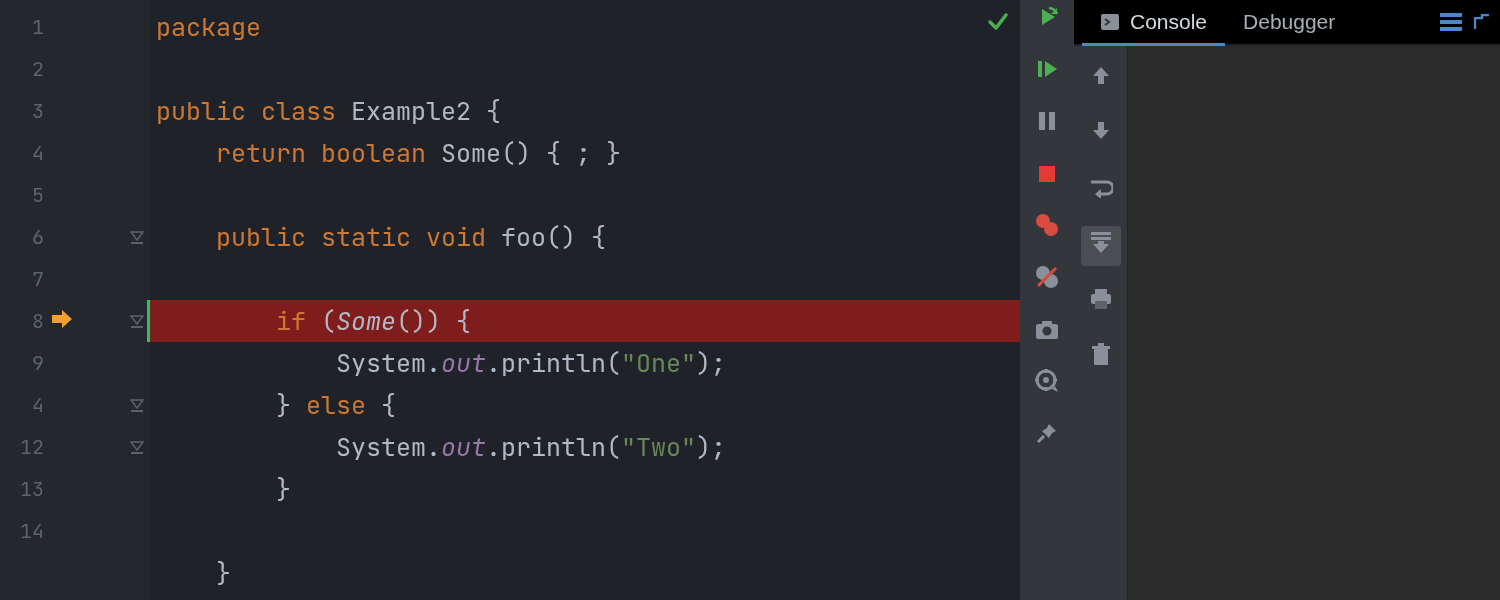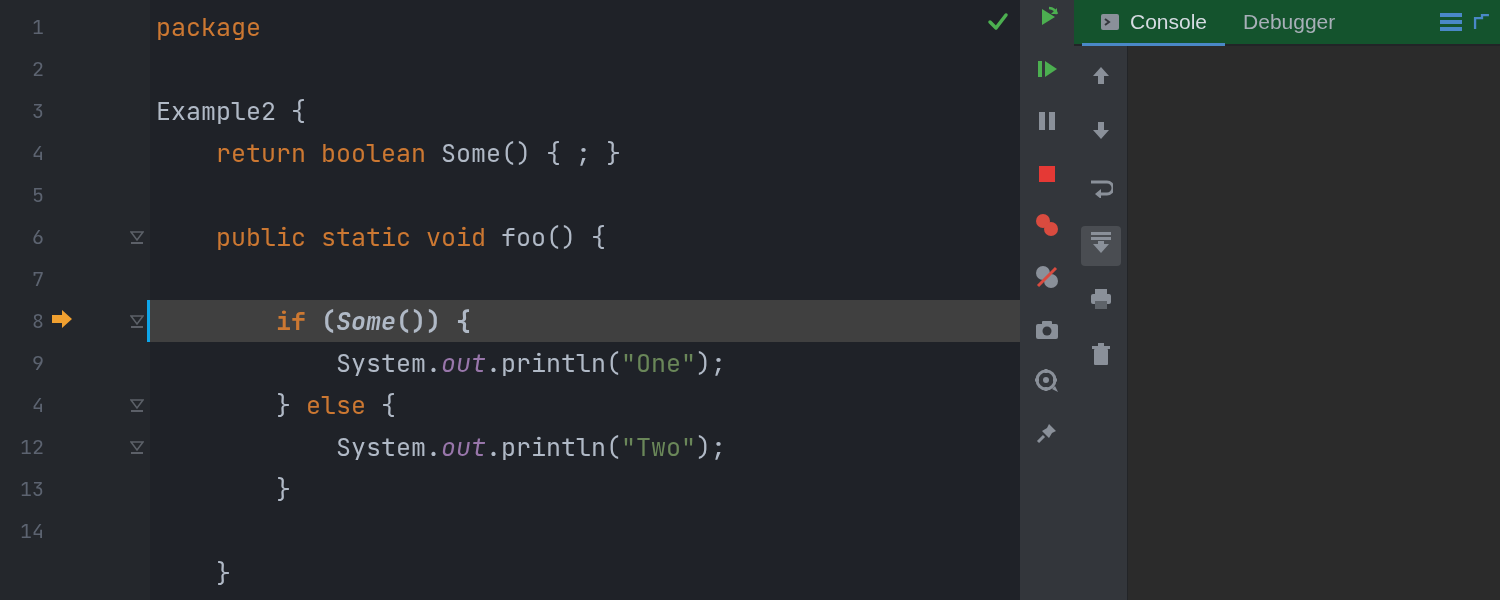--- a/index.html
+++ b/index.html
@@ -31,24 +31,23 @@
   .gutter .fold-cell { width: 70px; display: flex; justify-content: flex-end; padding-right: 6px; }
   .fold-cell svg { opacity: 0.55; }
 
   .code { flex: 1; padding-top: 6px; position: relative; }
   .code-line {
     height: 42px; display: flex; align-items: center;
     padding-left: 6px;
     font-size: 25px; white-space: pre;
   }
   .code-line.hl {
-    background: #404040;
-    border-left: 3px solid #0ea5e9;
+    background: #7f1d1d;
+    border-left: 3px solid #22c55e;
     margin-left: -3px;
-    font-weight: bold;
   }
 
   
   .kw { color: #cc7832; }          
   .plain { color: #b0b9c6; }       
   .stat { color: #9876aa; font-style: italic; } 
   .italic { font-style: italic; }
   .str { color: #6a8759; }
 
   
@@ -59,21 +58,21 @@
   
   .run-strip {
     width: 54px; background: #33363b;
     display: flex; flex-direction: column; align-items: center;
     padding-top: 6px; gap: 24px;
   }
   .run-strip .btn { width: 28px; height: 28px; display:flex; align-items:center; justify-content:center; cursor:pointer;}
 
   
   .toolwin {
-    width: 426px; background: #14532d;
+    width: 426px; background: #000000;
     display: flex; flex-direction: column;
   }
   .tw-header {
     height: 46px; display: flex; align-items: center;
     padding: 0 8px; gap: 0;
     border-bottom: 2px solid #222427;
   }
   .tab {
     display:flex; align-items:center; gap:10px;
     height: 46px; padding: 0 18px;
@@ -197,21 +196,21 @@
         </div>
       </div>
     <div class="code" id="code">
       <div class="check">
         <svg width="24" height="24" viewBox="0 0 24 24">
             <path d="M4 12 L10 18 L20 5" stroke="#4caf50" stroke-width="3.5" fill="none" stroke-linecap="round" stroke-linejoin="round"></path>
           </svg>
       </div>
     <div class="code-line"><span class="kw">package </span></div>
         <div class="code-line"></div>
-        <div class="code-line"><span class="plain">Example2 {</span></div>
+        <div class="code-line"><span class="kw">public class </span><span class="plain">Example2 {</span></div>
         <div class="code-line"><span class="plain">    </span><span class="kw">return boolean </span><span class="plain">Some</span><span class="plain">() { </span><span class="plain">; }</span></div>
         <div class="code-line"></div>
         <div class="code-line"><span class="plain">    </span><span class="kw">public static void </span><span class="plain">foo</span><span class="plain">() {</span></div>
         <div class="code-line"></div>
         <div class="code-line hl"><span class="plain">        </span><span class="kw">if </span><span class="plain">(</span><span class="plain italic">Some</span><span class="plain">()) {</span></div>
         <div class="code-line"><span class="plain">            System.</span><span class="stat">out</span><span class="plain">.println(</span><span class="str">"One"</span><span class="plain">);</span></div>
         <div class="code-line"><span class="plain">        } </span><span class="kw">else </span><span class="plain">{</span></div>
         <div class="code-line"><span class="plain">            System.</span><span class="stat">out</span><span class="plain">.println(</span><span class="str">"Two"</span><span class="plain">);</span></div>
         <div class="code-line"><span class="plain">        }</span></div>
         <div class="code-line"></div>

